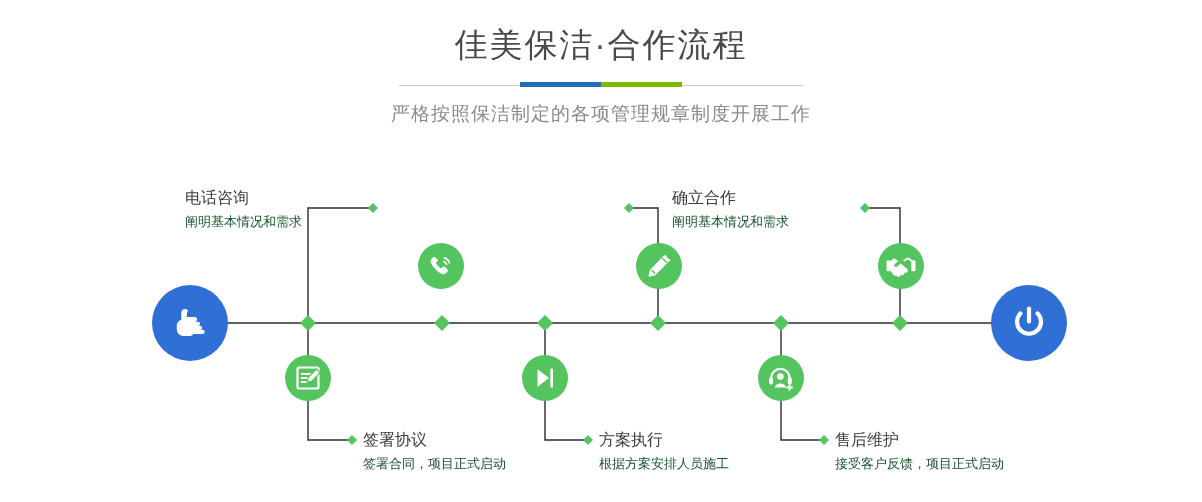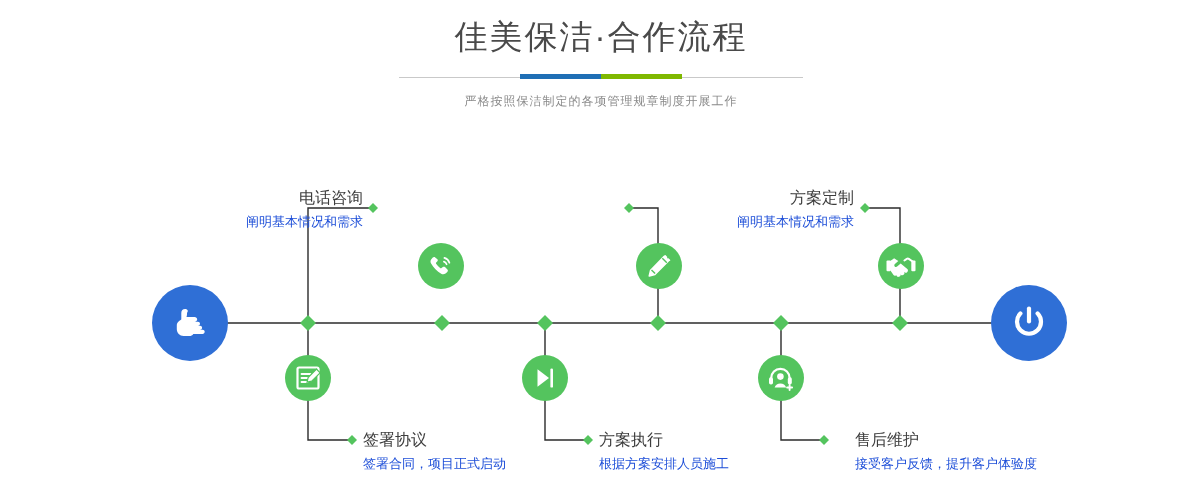--- a/index.html
+++ b/index.html
@@ -5,21 +5,21 @@
   * { margin:0; padding:0; box-sizing:border-box; }
   html,body { width:1202px; height:502px; }
   body {
     background:#ffffff;
     font-family:"Liberation Sans","DejaVu Sans",sans-serif;
     overflow:hidden;
     position:relative;
   }
 
   
-  .header { width:1202px; padding-top:16px; text-align:center; }
+  .header { width:1202px; padding-top:24px; text-align:center; }
   .main-title {
     font-size:33px;
     letter-spacing:2px;
     color:#4a4a4a;
     font-weight:400;
     line-height:1.25;
   }
   .divider {
     position:relative;
     width:404px;
@@ -33,21 +33,21 @@
   .divider .seg-blue {
     position:absolute; left:121px; top:0;
     width:81px; height:5px; background:#1f6fb5;
   }
   .divider .seg-green {
     position:absolute; left:202px; top:0;
     width:81px; height:5px; background:#7fb800;
   }
   .sub-title {
     margin-top:13px;
-    font-size:12px;
+    font-size:19px;
     color:#8a8a8a;
     letter-spacing:1px;
   }
 
   
   .diagram { position:absolute; left:0; top:0; width:1202px; height:502px; }
   .svg-layer { position:absolute; left:0; top:0; }
 
   
   .end-circle {
@@ -72,26 +72,26 @@
   
   .label-block { position:absolute; }
   .label-block .title {
     font-size:16px;
     color:#3d3d3d;
     line-height:1.2;
     white-space:nowrap;
   }
   .label-block .desc {
     font-size:13px;
-    color:#1d4ed8;
+    color:#14532d;
     margin-top:7px;
     line-height:1.2;
     white-space:nowrap;
   }
-  .label-block.align-right { text-align:right; }
+  .label-block.align-right { }
   .label-block.align-left { text-align:left; }
 </style>
 </head>
 <body>
 
 <div class="header">
   <div class="main-title">佳美保洁·合作流程</div>
   <div class="divider">
     <div class="rule"></div>
     <div class="seg-blue"></div>
@@ -204,32 +204,32 @@
 
   <div class="label-block align-right" style="left:185px; top:188px; width:178px;">
     <div class="title">电话咨询</div>
     <div class="desc">阐明基本情况和需求</div>
   </div>
 
   <div class="label-block align-right" style="left:441px; top:188px; width:178px;">
   </div>
 
   <div class="label-block align-right" style="left:672px; top:188px; width:182px;">
-    <div class="title">方案定制</div>
+    <div class="title">确立合作</div>
     <div class="desc">阐明基本情况和需求</div>
   </div>
 
   <div class="label-block align-left" style="left:599px; top:430px; width:220px;">
     <div class="title">方案执行</div>
     <div class="desc">根据方案安排人员施工</div>
   </div>
 
   <div class="label-block align-left" style="left:363px; top:430px; width:220px;">
     <div class="title">签署协议</div>
     <div class="desc">签署合同，项目正式启动</div>
   </div>
 
-  <div class="label-block align-left" style="left:835px; top:430px; width:240px;margin-left:20px;">
+  <div class="label-block align-left" style="left:835px; top:430px; width:240px;">
     <div class="title">售后维护</div>
-    <div class="desc">接受客户反馈，提升客户体验度</div>
+    <div class="desc">接受客户反馈，项目正式启动</div>
   </div>
 
 </div>
 
 </body></html>

